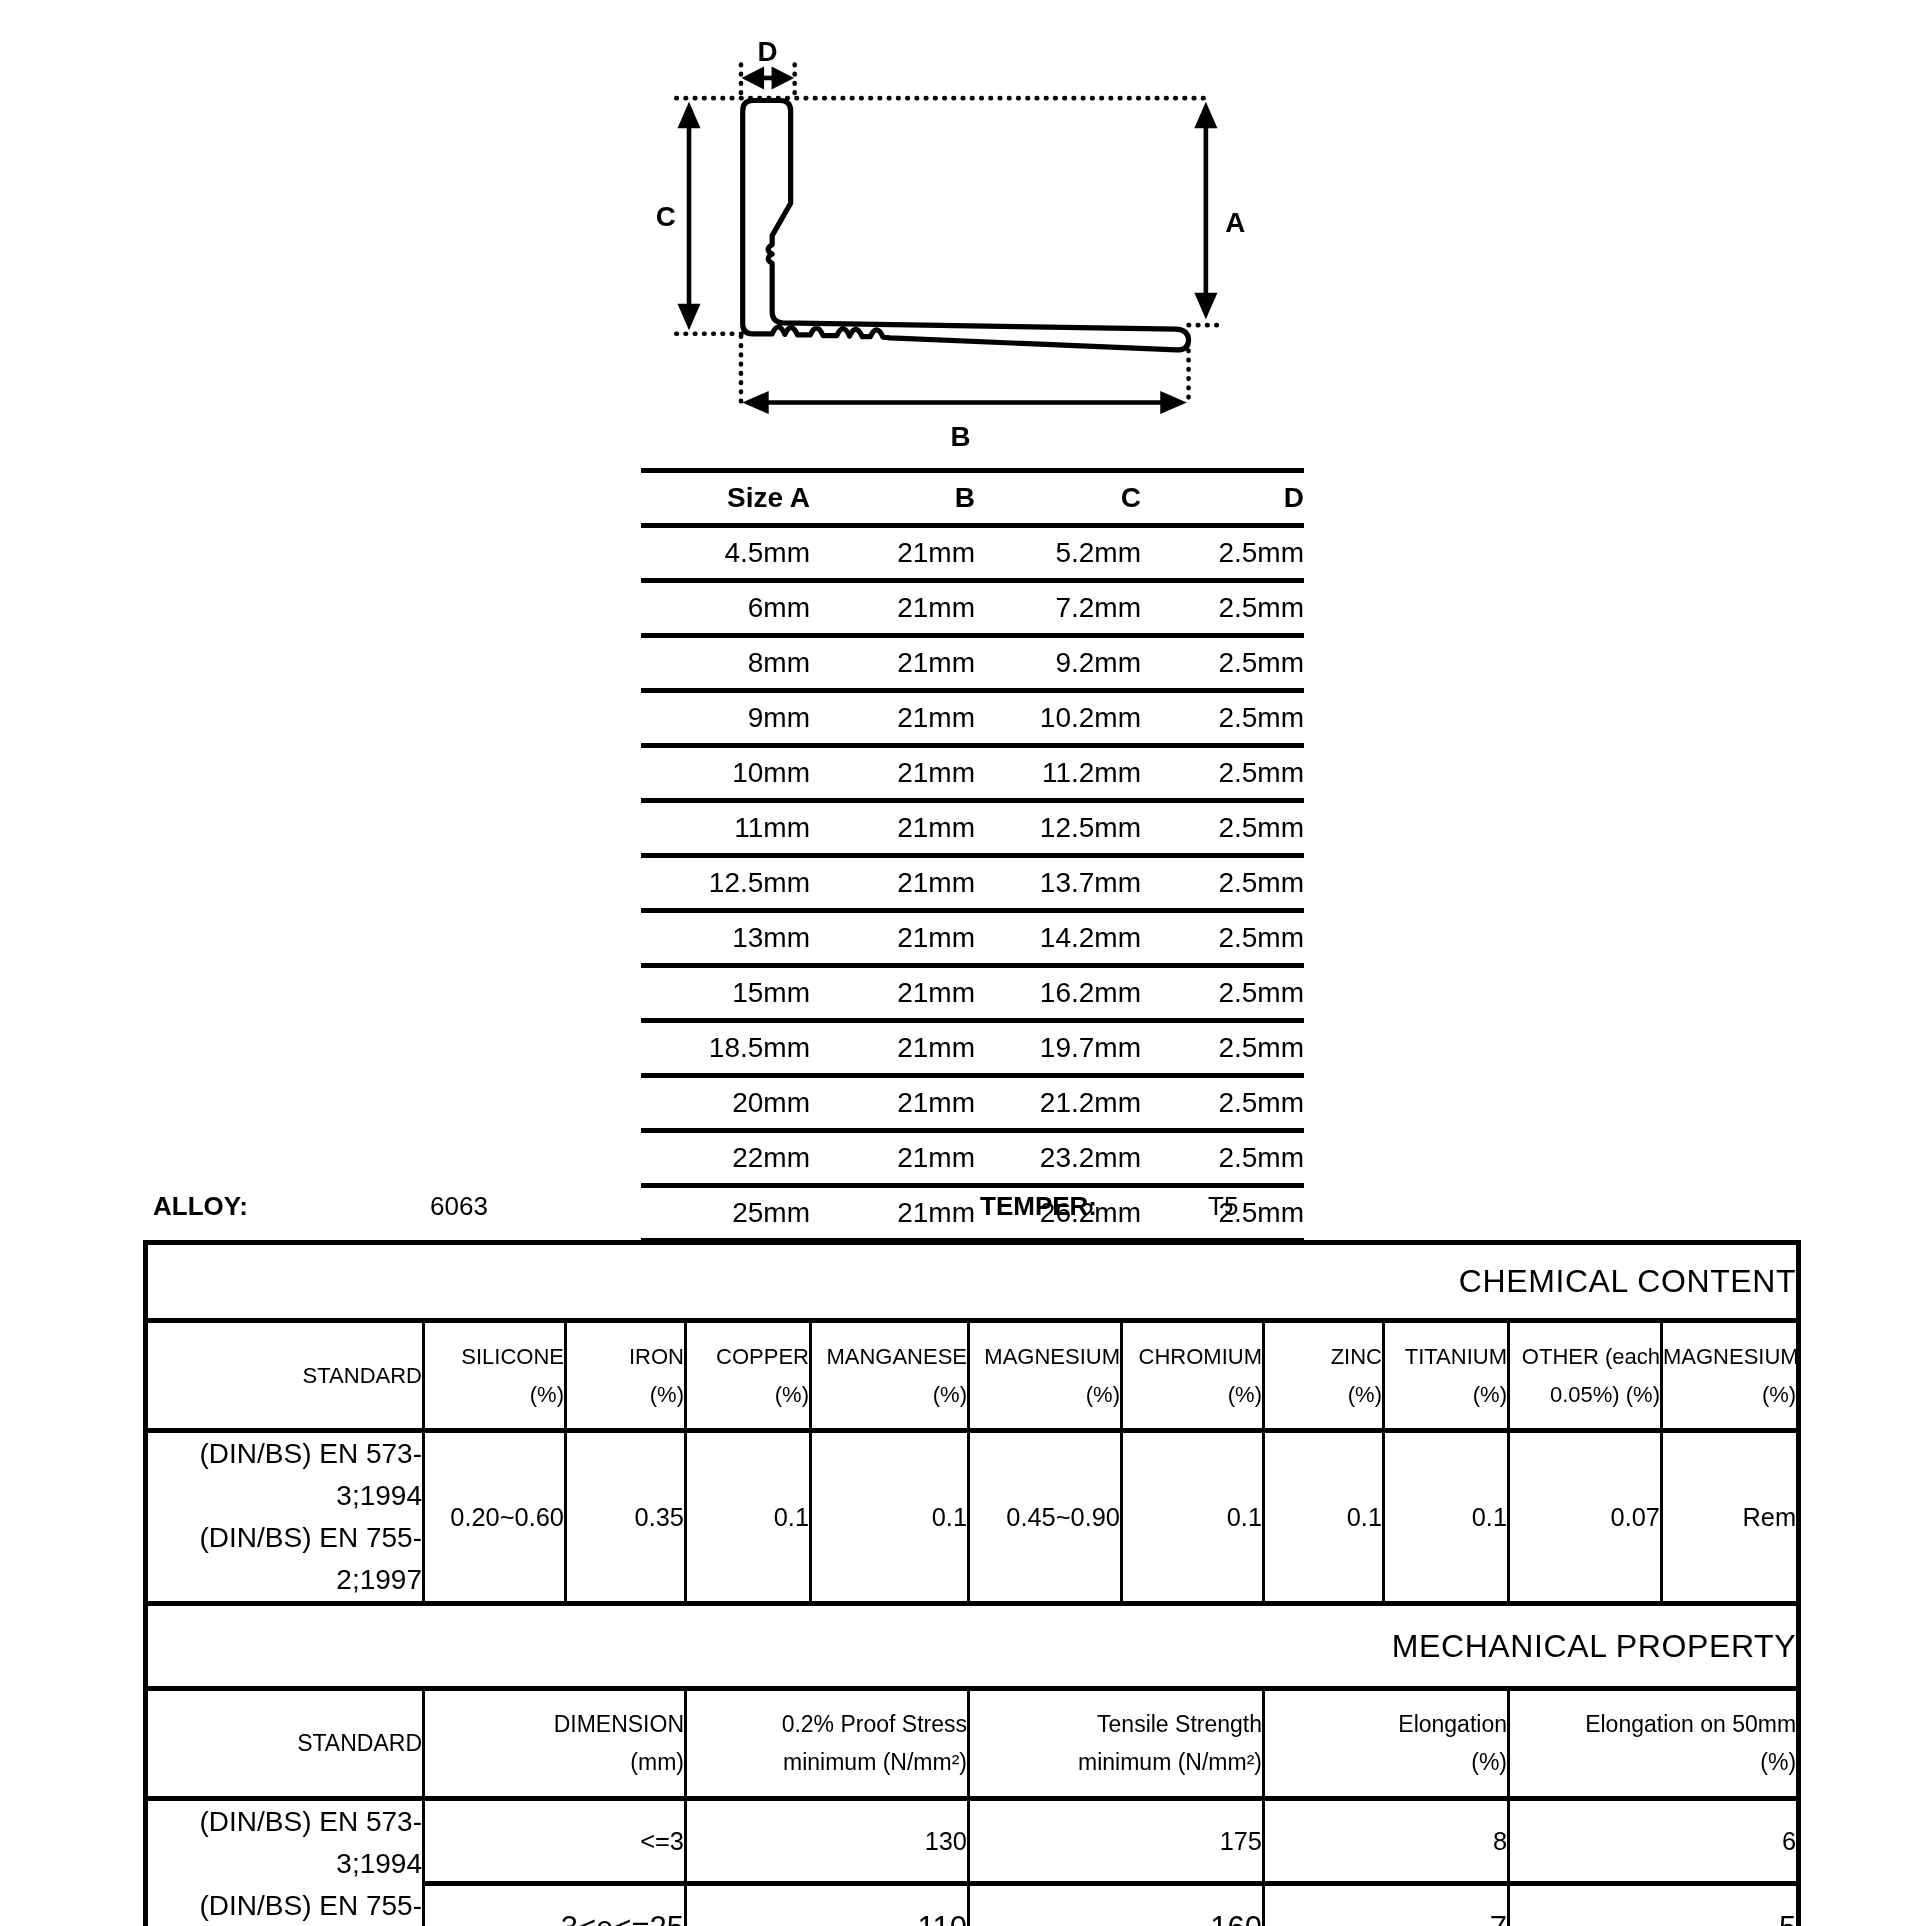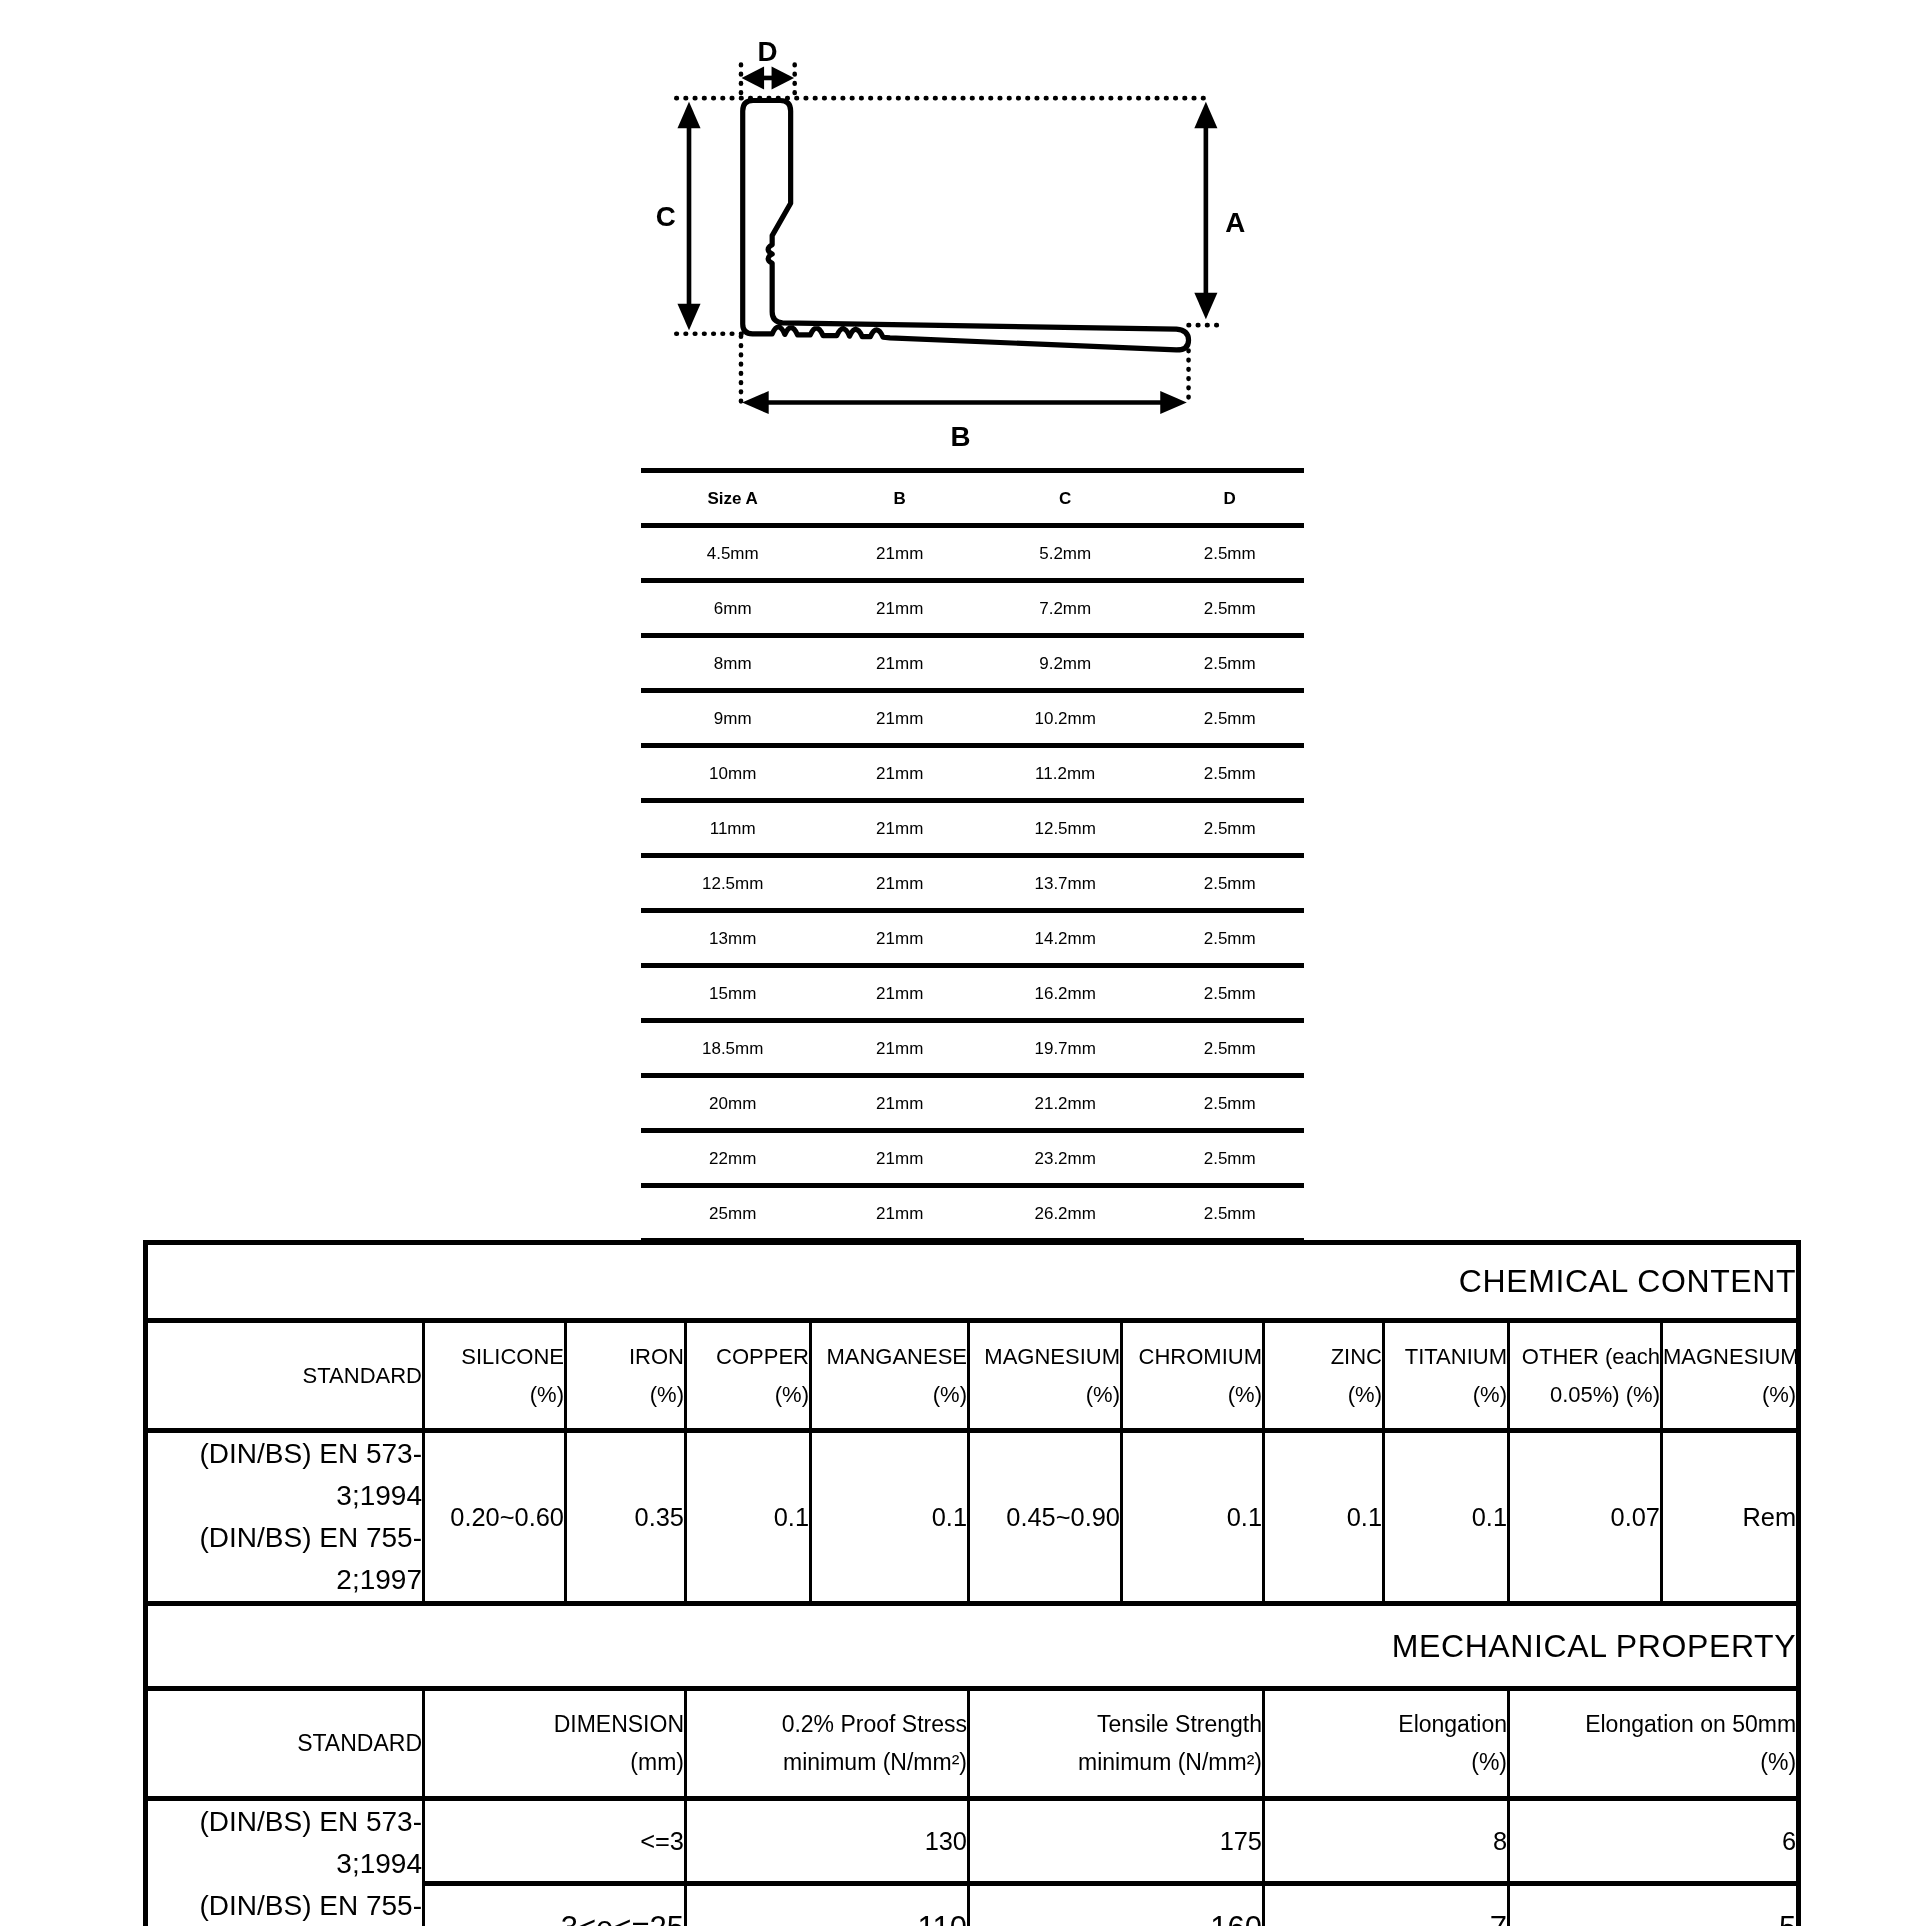--- a/index.html
+++ b/index.html
@@ -15,22 +15,22 @@
   .dotted { fill:none; stroke:#000; stroke-width:8; stroke-linecap:round; stroke-dasharray:1 15; }
   .dim-line { stroke:#000; stroke-width:8; fill:none; }
   .dim-head { fill:#000; stroke:none; }
 
   
   .size-table {
     position:absolute; left:641px; top:468px; width:663px;
     border-collapse:collapse; table-layout:fixed; border-top:5.2px solid #000;
   }
   .size-table th, .size-table td {
-    border-bottom:5.2px solid #000; height:50px; font-size:17px; line-height:1;
-    text-align:center; padding:0 0 0 14.4px; vertical-align:middle; font-weight:400;
+    border-bottom:5.2px solid #000; height:50px; font-size:28px; line-height:1;
+    text-align:right; padding:0 0 0 14.4px; vertical-align:middle; font-weight:400;
   }
   .size-table th { font-weight:700; }
 
   
   .meta-line { position:absolute; top:1191px; left:0; width:1926px; height:35px; font-size:26px; }
   .meta-line span { position:absolute; white-space:nowrap; }
   .lbl { font-weight:700; }
 
   
   .spec-table {
@@ -219,20 +219,26 @@
         </tr>
       <tr>
           <td>25mm</td>
           <td>21mm</td>
           <td>26.2mm</td>
           <td>2.5mm</td>
         </tr>
     </tbody>
   </table>
 
+  <div class="meta-line">
+    <span class="lbl" style="left:153px">ALLOY:</span>
+    <span style="left:430px">6063</span>
+    <span class="lbl" style="left:980px">TEMPER:</span>
+    <span style="left:1208px">T5</span>
+  </div>
 
   <table class="spec-table">
     <colgroup>
       <col style="width:278px">
         <col style="width:142px">
         <col style="width:120px">
         <col style="width:125px">
       <col style="width:158px">
         <col style="width:153px">
         <col style="width:142px">

